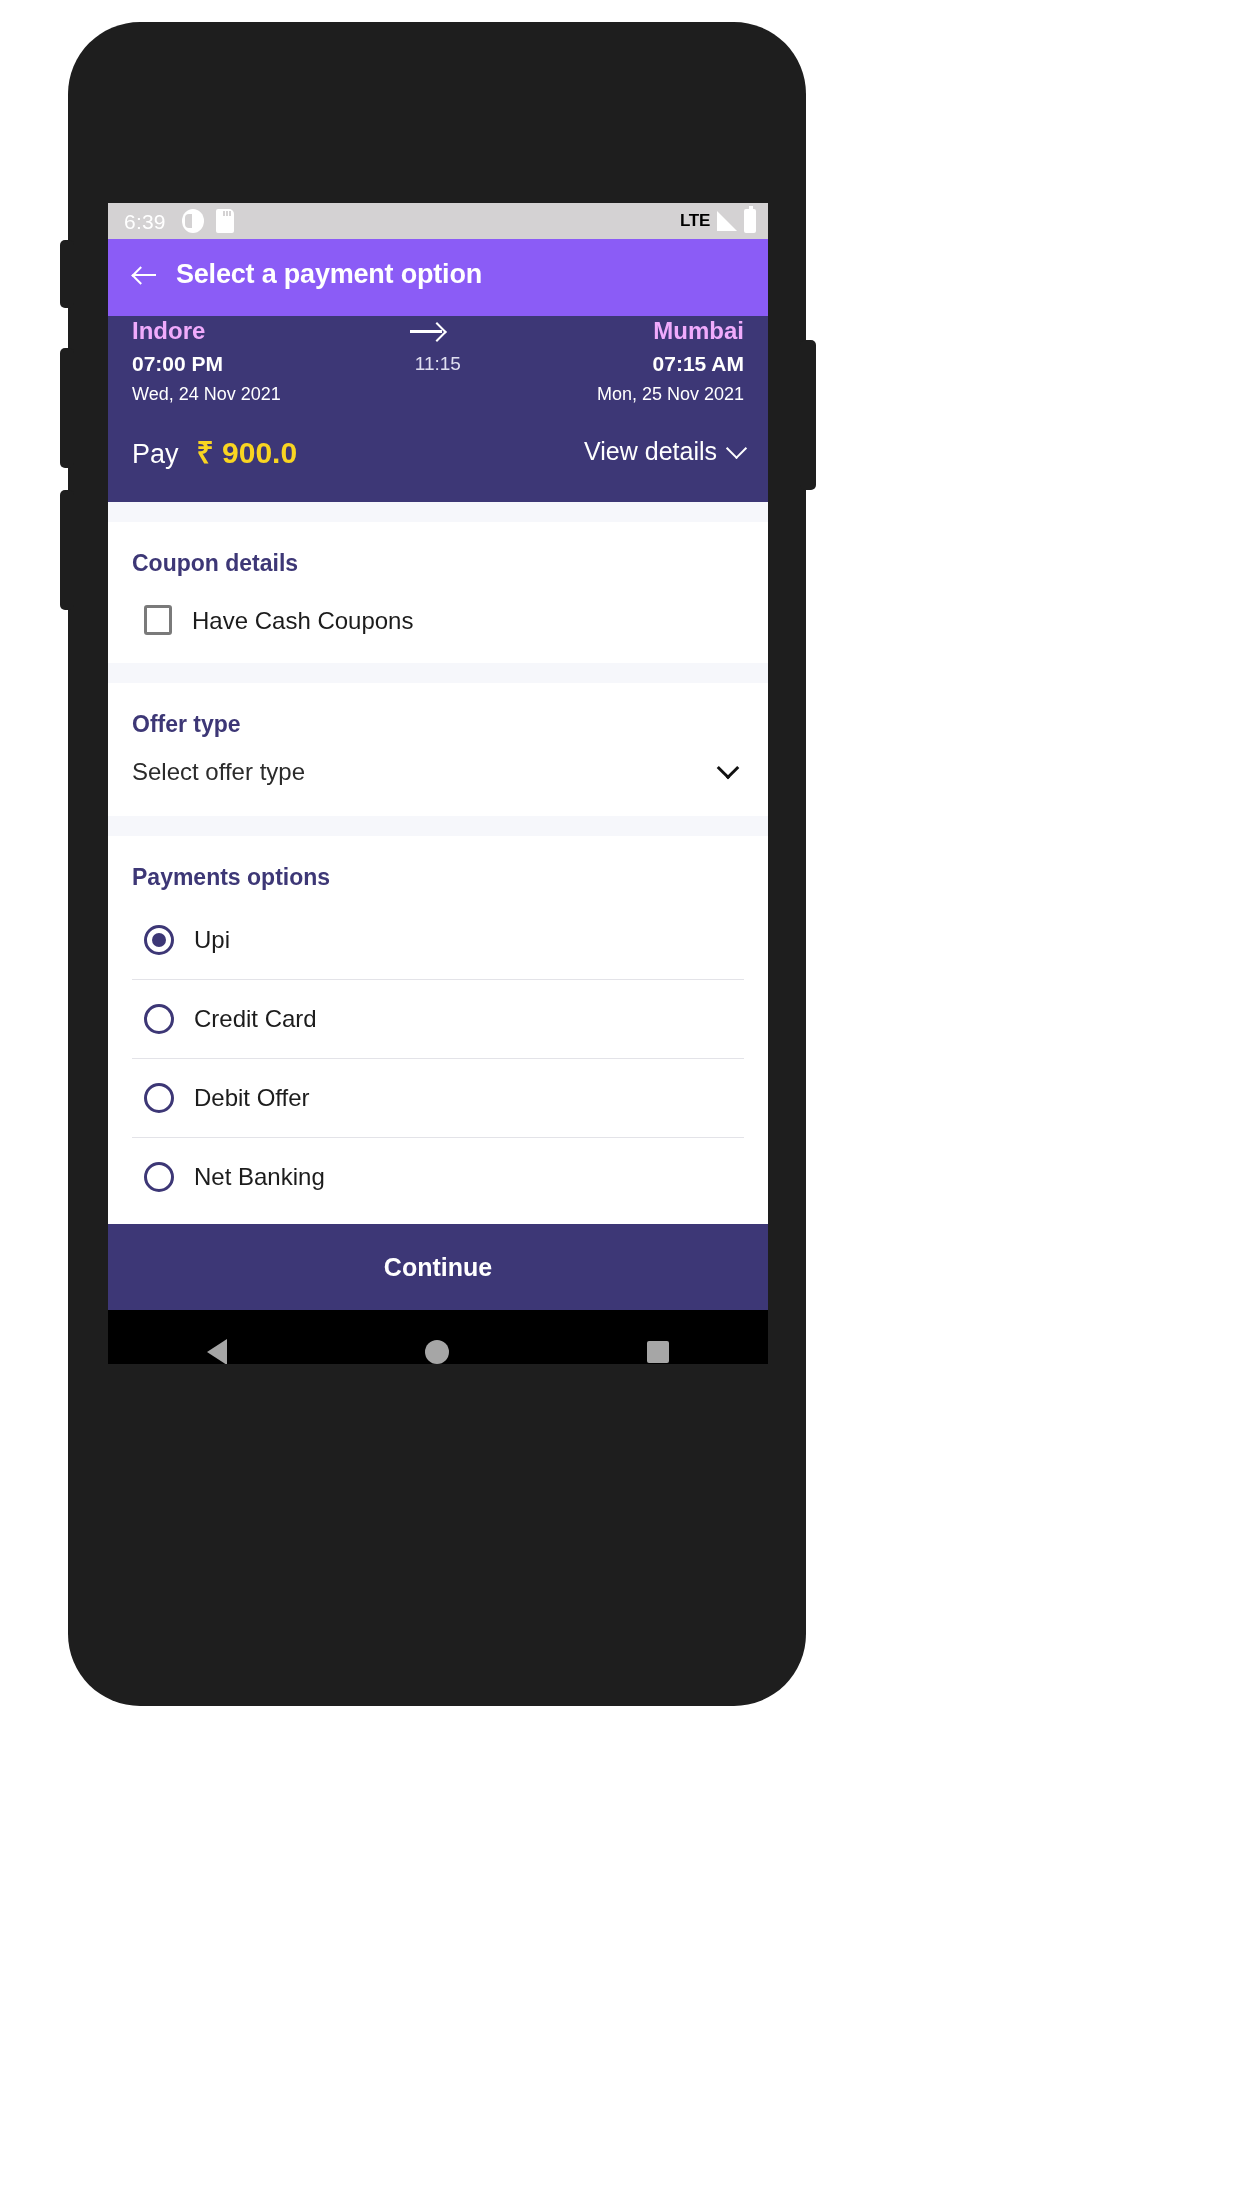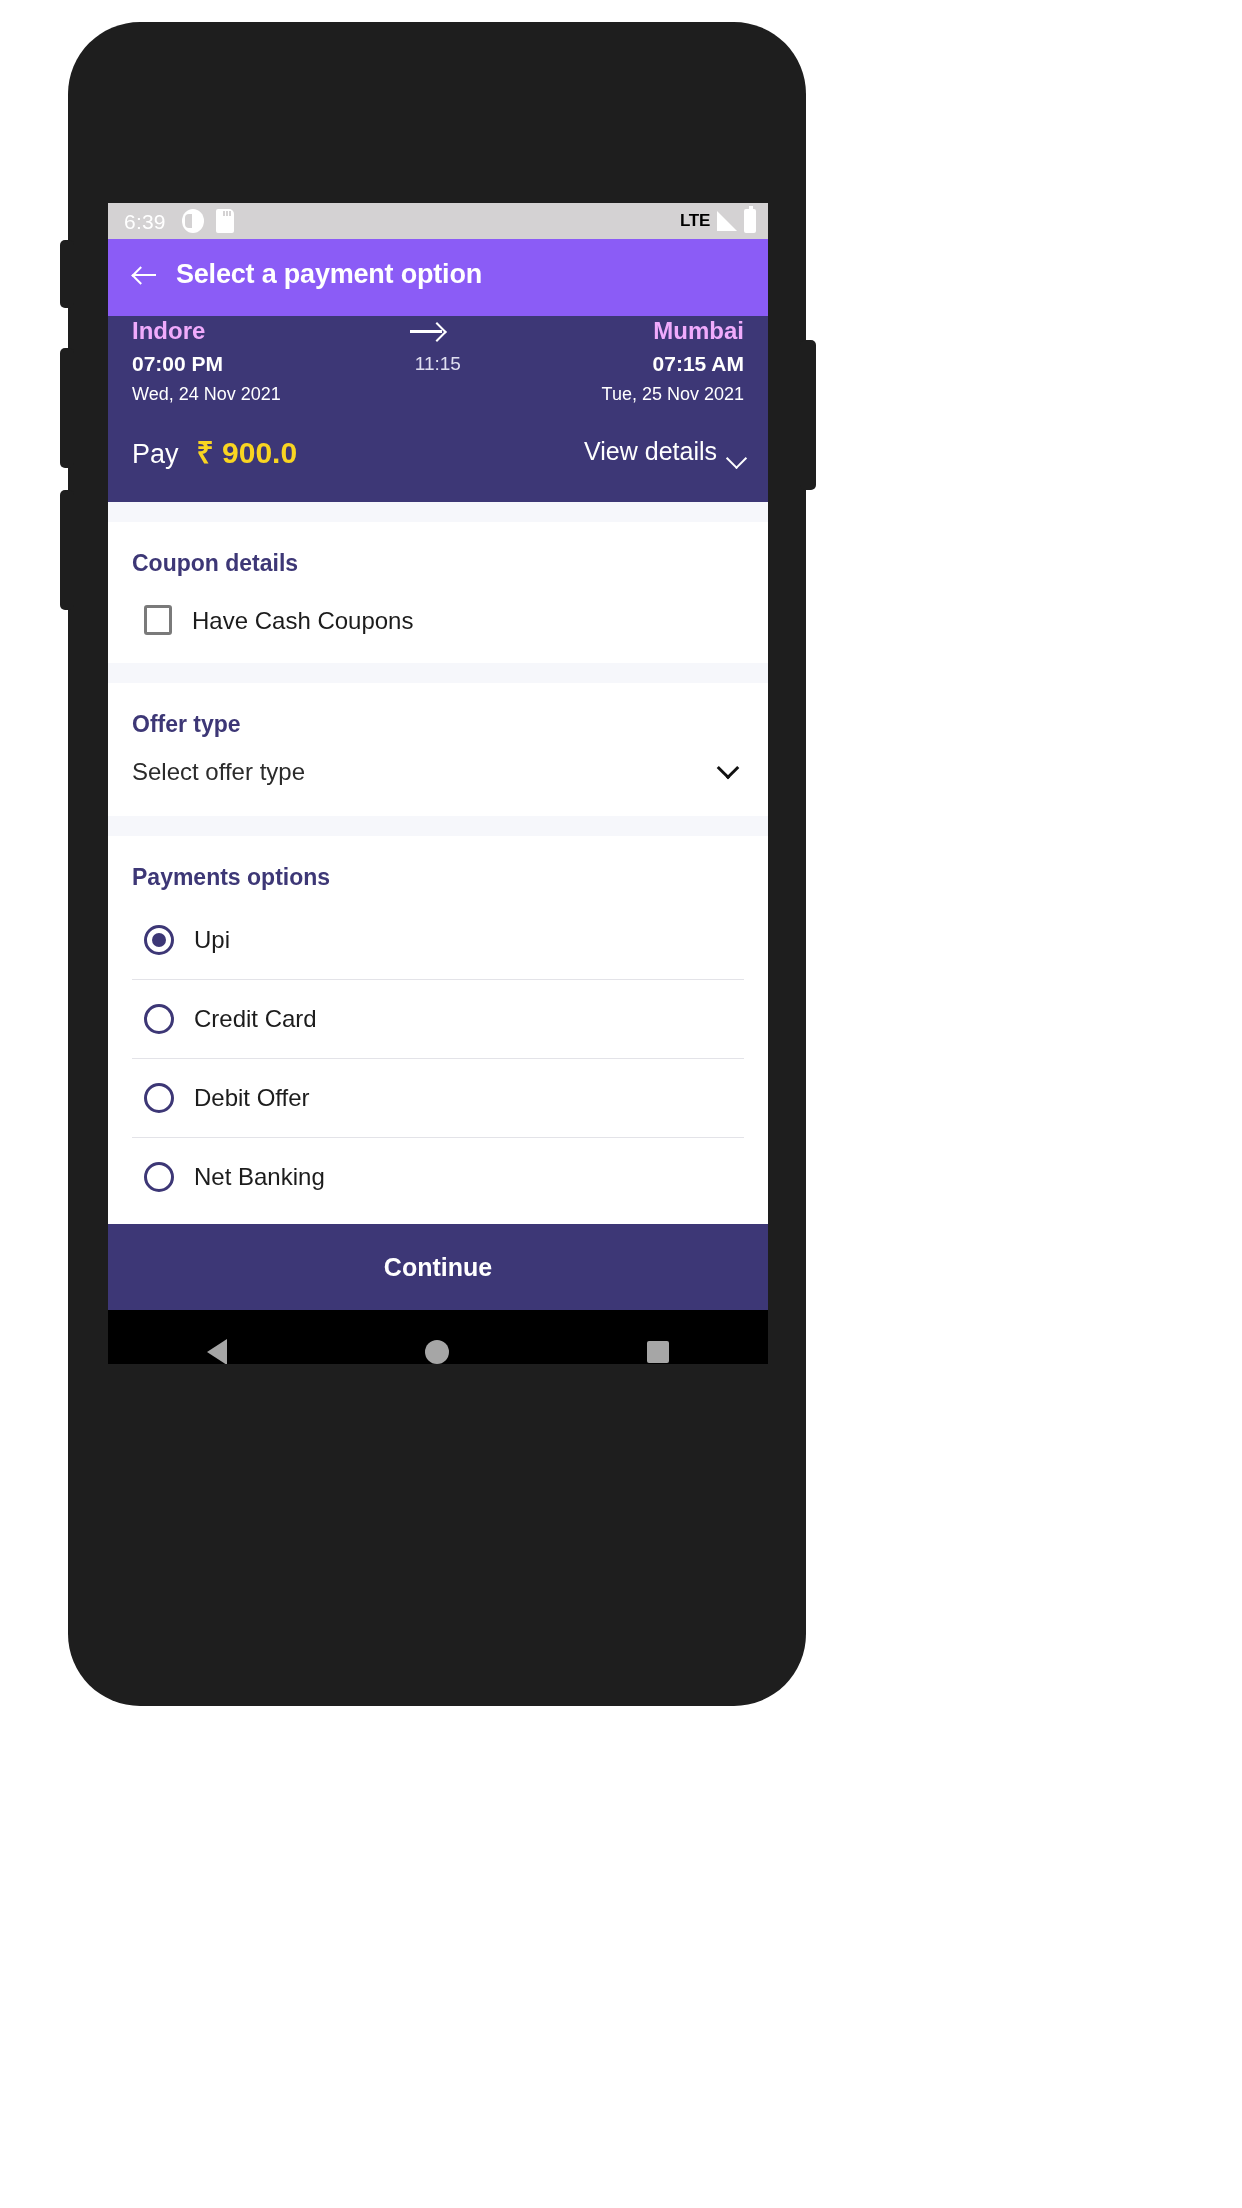--- a/index.html
+++ b/index.html
@@ -232,21 +232,21 @@
     font-size: 27px;
     font-weight: 400;
   }
   .pay-amount {
     color: #f9d521;
     font-size: 30px;
     font-weight: 700;
   }
   .view-details {
     display: flex;
-    align-items: flex-end;
+    align-items: center;
     gap: 12px;
     cursor: pointer;
   }
   .vd-text {
     color: #ffffff;
     font-size: 25px;
     font-weight: 400;
   }
   .chev-down {
     width: 15px; height: 15px;
@@ -433,21 +433,21 @@
         <span class="j-arrow"></span>
         <span class="j-city right">Mumbai</span>
       </div>
       <div class="j-row j-times">
         <span class="j-time">07:00 PM</span>
         <span class="j-dur">11:15</span>
         <span class="j-time right">07:15 AM</span>
       </div>
       <div class="j-row j-dates">
         <span class="j-date">Wed, 24 Nov 2021</span>
-        <span class="j-date right">Tue, 25 Nov 2021</span>
+        <span class="j-date right">Mon, 25 Nov 2021</span>
       </div>
     </div>
 
     <div class="payrow">
       <span class="pay-left">
         <span class="pay-label">Pay</span>
         <span class="pay-amount">₹ 900.0</span>
       </span>
       <span class="view-details">
         <span class="vd-text">View details</span>

